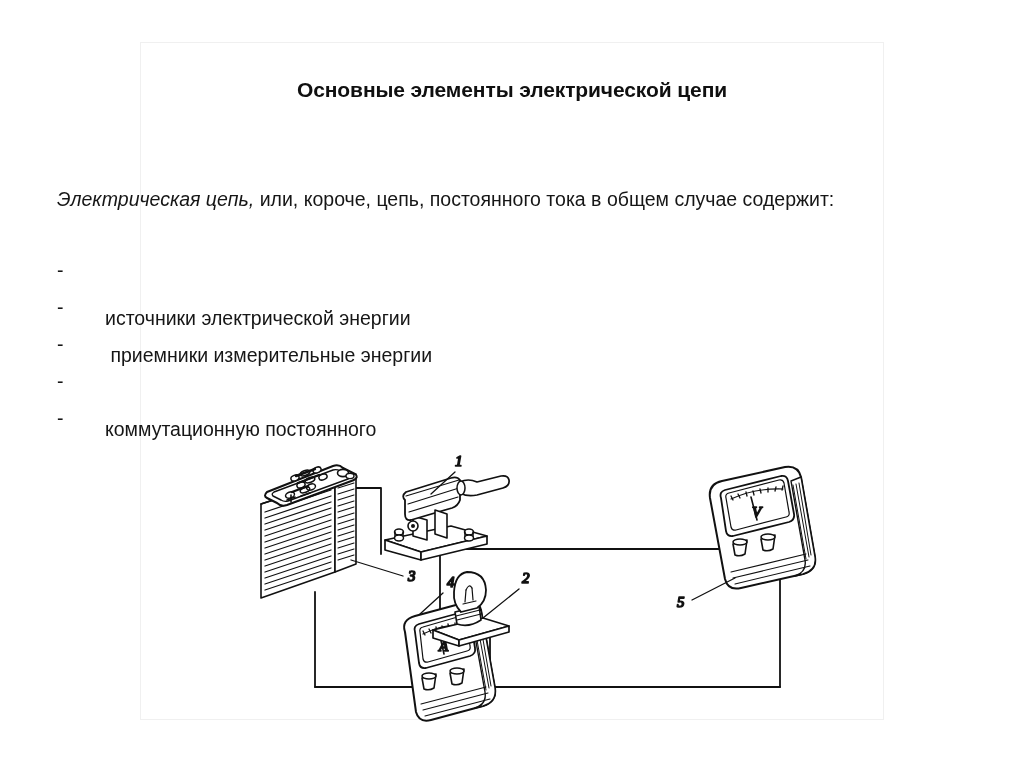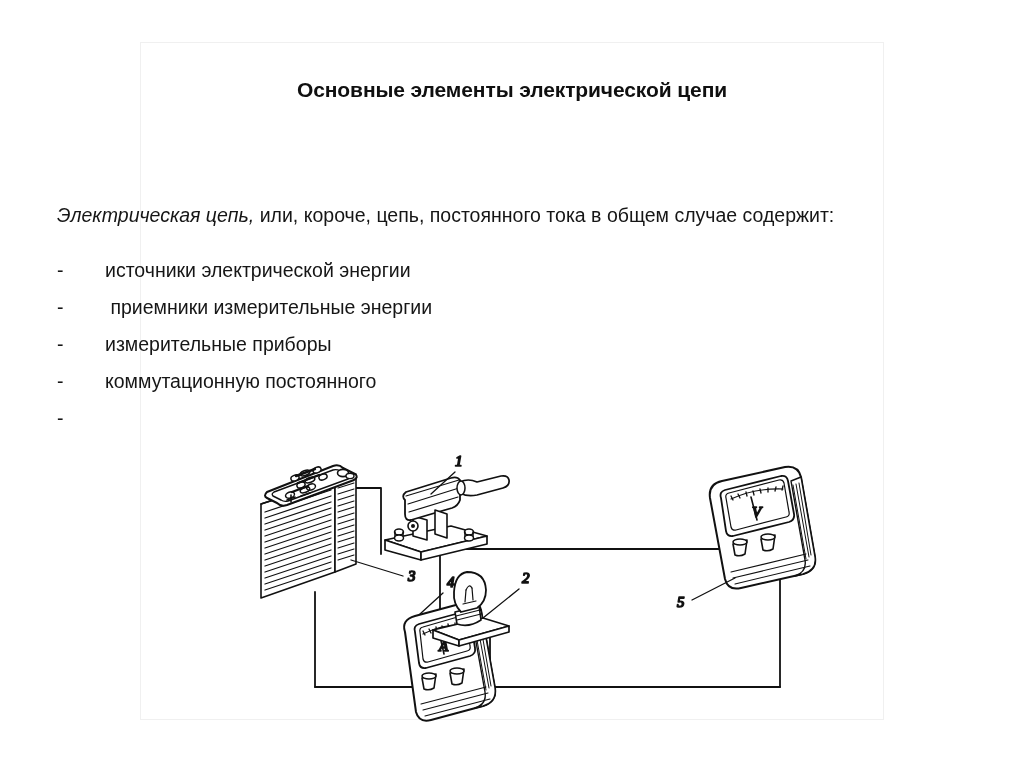--- a/index.html
+++ b/index.html
@@ -36,21 +36,21 @@
     text-align: center;
     font-size: 21px;
     font-weight: bold;
     letter-spacing: -0.1px;
     color: #101010;
   }
 
   .intro {
     position: absolute;
     left: 57px;
-    top: 200px;
+    top: 184px;
     width: 880px;
     font-size: 19.5px;
     line-height: 31px;
     color: #161616;
   }
   .intro .term {
     font-style: italic;
   }
 
   .bullets {
@@ -67,20 +67,21 @@
     line-height: 37px;
   }
   .bullet-dash {
     width: 48px;
     flex: 0 0 48px;
     color: #161616;
   }
   .bullet-text {
     white-space: pre;
     color: #161616;
+    margin-top: 48px;
   }
 
   
   .diagram {
     position: absolute;
     left: 255px;
     top: 452px;
     width: 580px;
     height: 290px;
   }
@@ -109,21 +110,20 @@
   <div class="bullet-row">
     <span class="bullet-dash">-</span>
     <span class="bullet-text">источники электрической энергии</span>
   </div>
   <div class="bullet-row">
     <span class="bullet-dash">-</span>
     <span class="bullet-text"> приемники измерительные энергии</span>
   </div>
   <div class="bullet-row">
     <span class="bullet-dash">-</span>
-    <span class="bullet-text">измерительные приборы</span>
   </div>
   <div class="bullet-row">
     <span class="bullet-dash">-</span>
     <span class="bullet-text">коммутационную постоянного</span>
   </div>
   <div class="bullet-row">
     <span class="bullet-dash">-</span>
   </div>
 </div>
 

